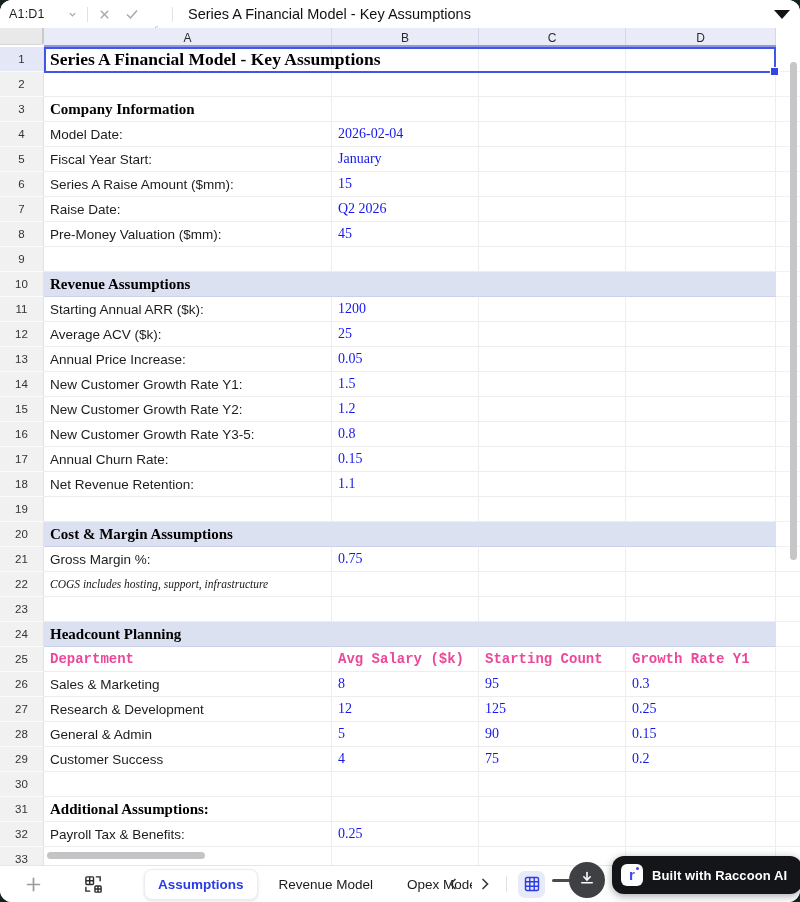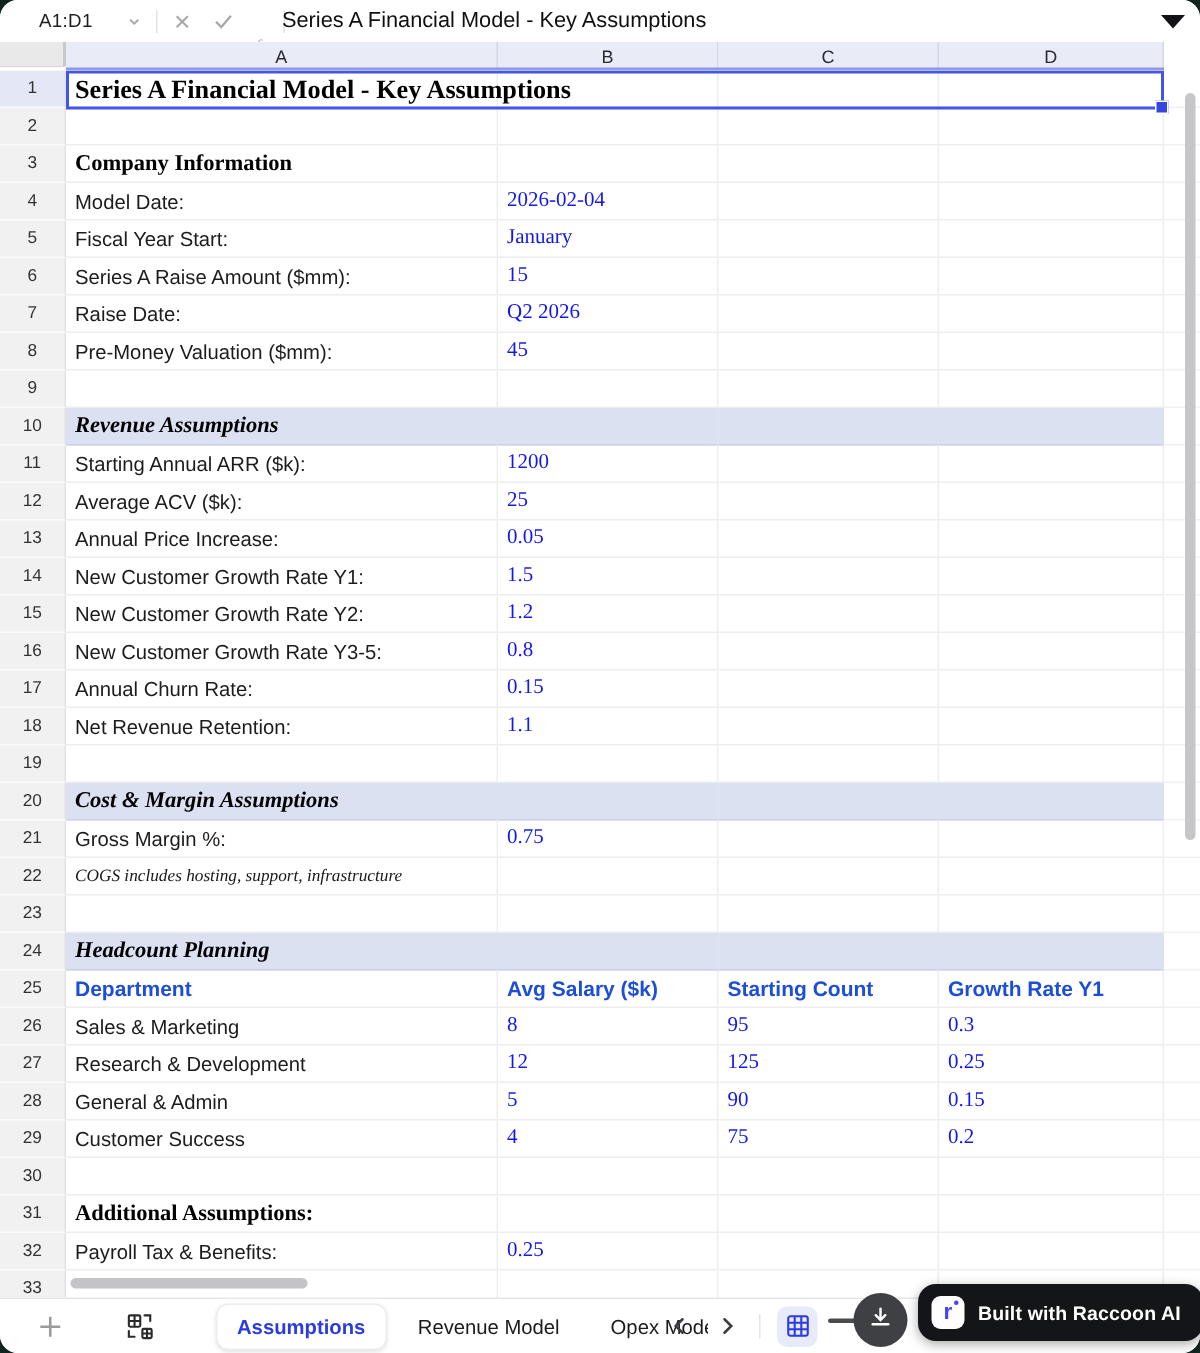--- a/index.html
+++ b/index.html
@@ -11,21 +11,21 @@
   }
   .window{
     position:relative;width:800px;height:902px;
     background:#ffffff;border-radius:12px;overflow:hidden;
   }
   
   .topbar{
     position:absolute;top:0;left:0;right:0;height:28px;
     background:#fff;display:flex;align-items:center;
   }
-  .cellref{margin-left:26px;font-size:12.5px;color:#1d1d1f;letter-spacing:.2px;min-width:52px;}
+  .cellref{margin-left:9px;font-size:12.5px;color:#1d1d1f;letter-spacing:.2px;min-width:52px;}
   .tb-icon{display:flex;align-items:center;justify-content:center;color:#a2a2a6;margin:0 7px;}
   .tb-div{width:1px;height:15px;background:#e2e2e4;margin:0 3px;}
   .fx{font-family:"Liberation Serif",serif;font-style:italic;font-size:13px;color:#b3b3b6;margin-top:34px;}
   .doc-title{position:absolute;left:188px;top:0;height:28px;line-height:28px;
     font-size:14.5px;color:#101013;white-space:nowrap;}
   .menu-tri{position:absolute;right:10px;top:10px;width:0;height:0;
     border-left:8px solid transparent;border-right:8px solid transparent;border-top:9px solid #131315;}
   
   .colhdr{position:absolute;top:28px;left:0;width:800px;height:19px;display:flex;background:#fff;}
   .corner{width:44px;height:17px;background:#e9e9ea;border-right:2px solid #c9c9cb;border-bottom:1px solid #d6d6d8;box-sizing:border-box;border-radius:0 0 2px 0;}
@@ -43,22 +43,22 @@
     white-space:nowrap;overflow:visible;display:flex;align-items:center;background:transparent;}
   .col-a{width:288px;padding-left:6px;}
   .col-b{width:147px;padding-left:6px;}
   .col-c{width:147px;padding-left:6px;}
   .col-d{width:150px;padding-left:6px;}
   .strip{flex:1;box-sizing:border-box;border-bottom:1px solid #f1f1f2;}
   .row .cell{font-size:13.5px;color:#1c1c1e;}
   .title .col-a{font-family:"Liberation Serif",serif;font-weight:bold;font-size:17.5px;color:#000;z-index:2;}
   .heading .col-a{font-family:"Liberation Serif",serif;font-weight:bold;font-size:15px;color:#000;}
   .section .cell{background:#dce1f2;border-right:1px solid #dce1f2;border-bottom:1px solid #cbd1ea;}
-  .section .col-a{font-family:"Liberation Serif",serif;font-weight:bold;font-size:15px;color:#000;font-style:italic;}
-  .theader .cell{font-family:Liberation Sans, sans-serif;font-weight:bold;font-size:14px;color:#1d4ed8;}
+  .section .col-a{font-family:"Liberation Serif",serif;font-weight:bold;font-size:15px;color:#000;}
+  .theader .cell{font-family:Liberation Mono, monospace;font-weight:bold;font-size:14px;color:#ec4899;}
   .data .col-b,.data .col-c,.data .col-d{font-family:"Liberation Serif",serif;font-size:14px;color:#1418ea;}
   .note .col-a{font-family:Liberation Serif, serif;font-style:italic;font-size:11.5px;color:#17171a;}
   
   .selbox{position:absolute;left:44px;top:0;width:732px;height:26px;box-sizing:border-box;
     border:2px solid #4355e6;pointer-events:none;z-index:5;}
   .selhandle{position:absolute;right:-5px;bottom:-5px;width:7px;height:7px;background:#3347e0;border:1.5px solid #fff;}
   
   .vscroll{position:absolute;top:62px;right:3px;width:7px;height:498px;border-radius:4px;background:#c6c6c8;z-index:6;}
   .hscroll{position:absolute;top:852px;left:47px;width:158px;height:7px;border-radius:4px;background:#c4c4c6;z-index:6;}
   

